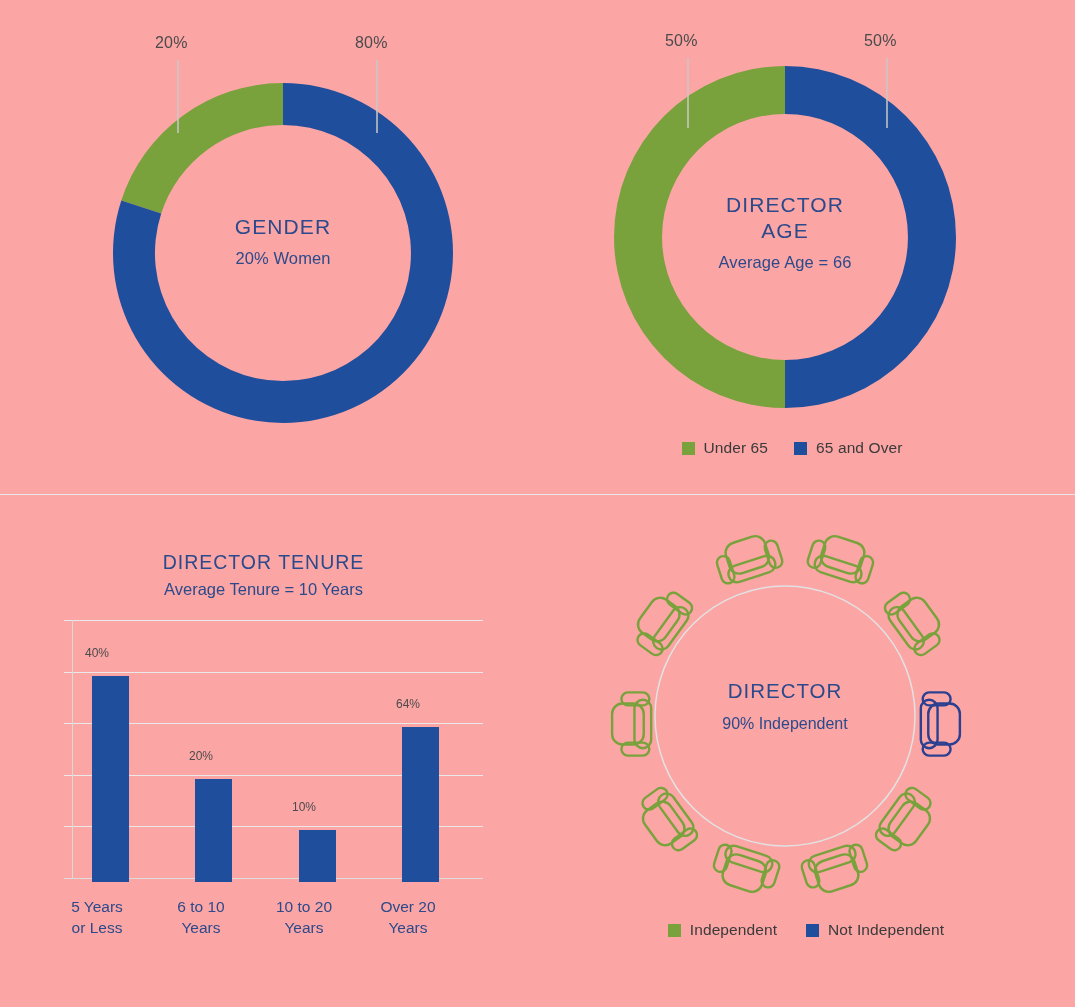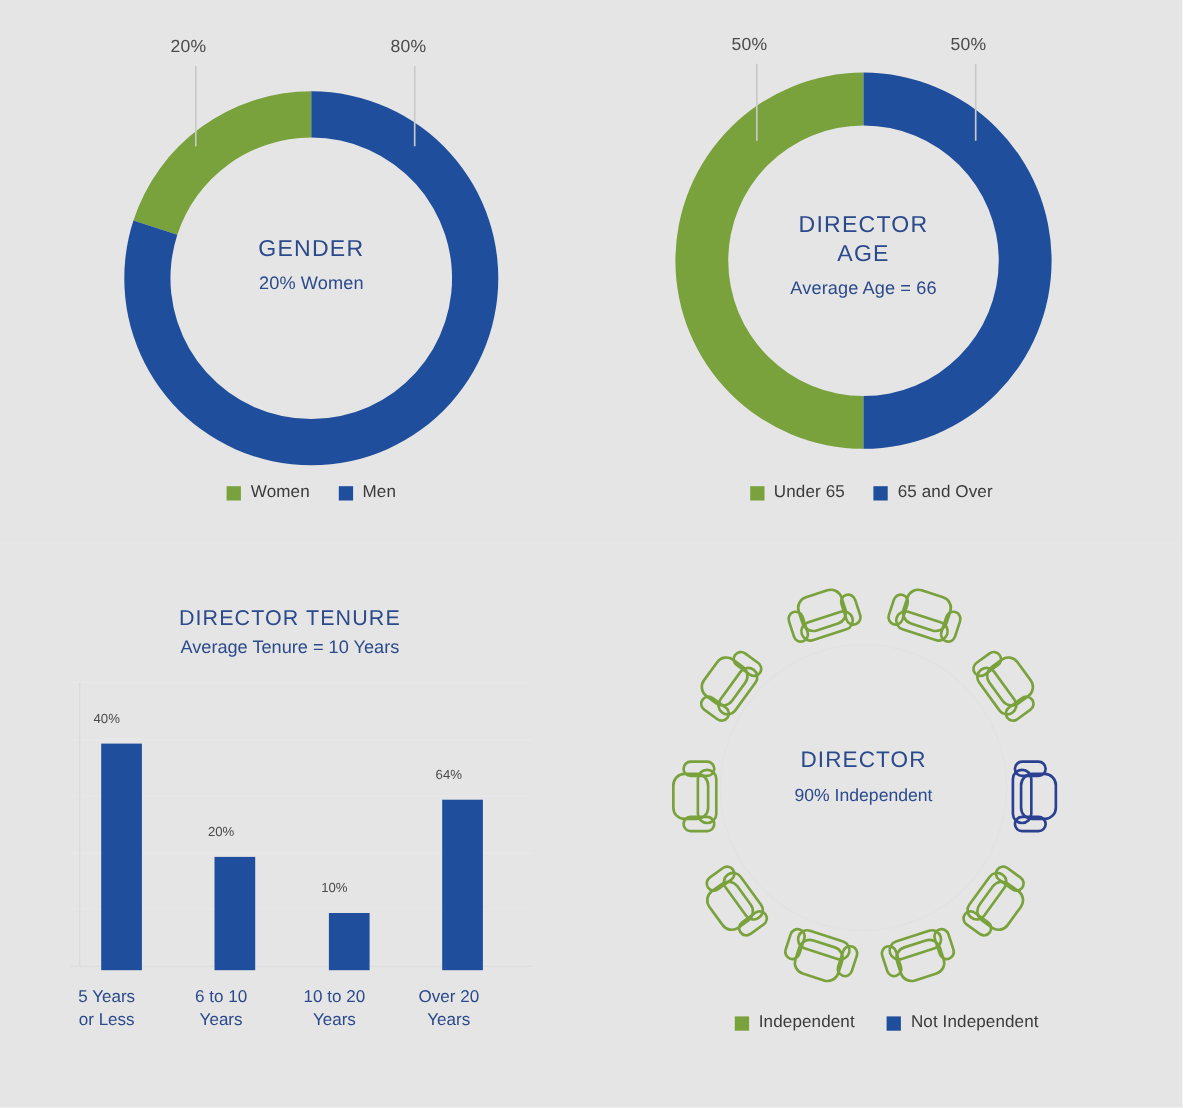--- a/index.html
+++ b/index.html
@@ -2,21 +2,21 @@
 <html><head>
 <meta charset="utf-8">
 <style>
   * { box-sizing: border-box; margin: 0; padding: 0; }
   html, body {
     width: 1075px; height: 1007px;
     background: #ffffff;
     font-family: "Liberation Sans", sans-serif;
     overflow: hidden;
   }
-  .page { position: relative; width: 1075px; height: 1007px; background: #e5e5e5; }
+  .page { position: relative; width: 1075px; height: 1007px; background: #fca5a5; }
 
   
   .abs { position: absolute; }
 
   .divider {
     position: absolute;
     left: 0; top: 494px;
     width: 1075px; height: 1px;
     background: #e8e8e8;
   }
@@ -146,30 +146,20 @@
     </svg>
 
     <div class="callout-label" style="left:155px;top:34px;">20%</div>
     <div class="callout-label" style="left:355px;top:34px;">80%</div>
 
     <div class="donut-center" style="top:214px;left:123px;width:320px;">
       <div class="donut-title">GENDER</div>
       <div class="donut-sub">20% Women</div>
     </div>
 
-    <div class="legend" style="left:0;top:437px;width:566px;height:22px;">
-      <div class="legend-item">
-        <span class="legend-swatch" style="background:#79A23C;"></span>
-        <span class="legend-label">Women</span>
-      </div>
-      <div class="legend-item">
-        <span class="legend-swatch" style="background:#1F4E9C;"></span>
-        <span class="legend-label">Men</span>
-      </div>
-    </div>
   </div>
 
   <div class="donut-panel" style="left:509px;top:0;width:566px;height:494px;">
 
     <svg class="abs" style="left:0;top:0;" width="566" height="440">
 
       <path d="M 276 66 A 171 171 0 0 0 276 408 L 276 114 A 123 123 0 0 1 276 114 Z" fill="none"></path>
       <path d="M 276 66 A 171 171 0 0 0 276 408 L 276 360 A 123 123 0 0 1 276 114 Z" fill="#79A23C"></path>
 
       <path d="M 276 66 A 171 171 0 0 1 276 408 L 276 360 A 123 123 0 0 0 276 114 Z" fill="#1F4E9C"></path>

